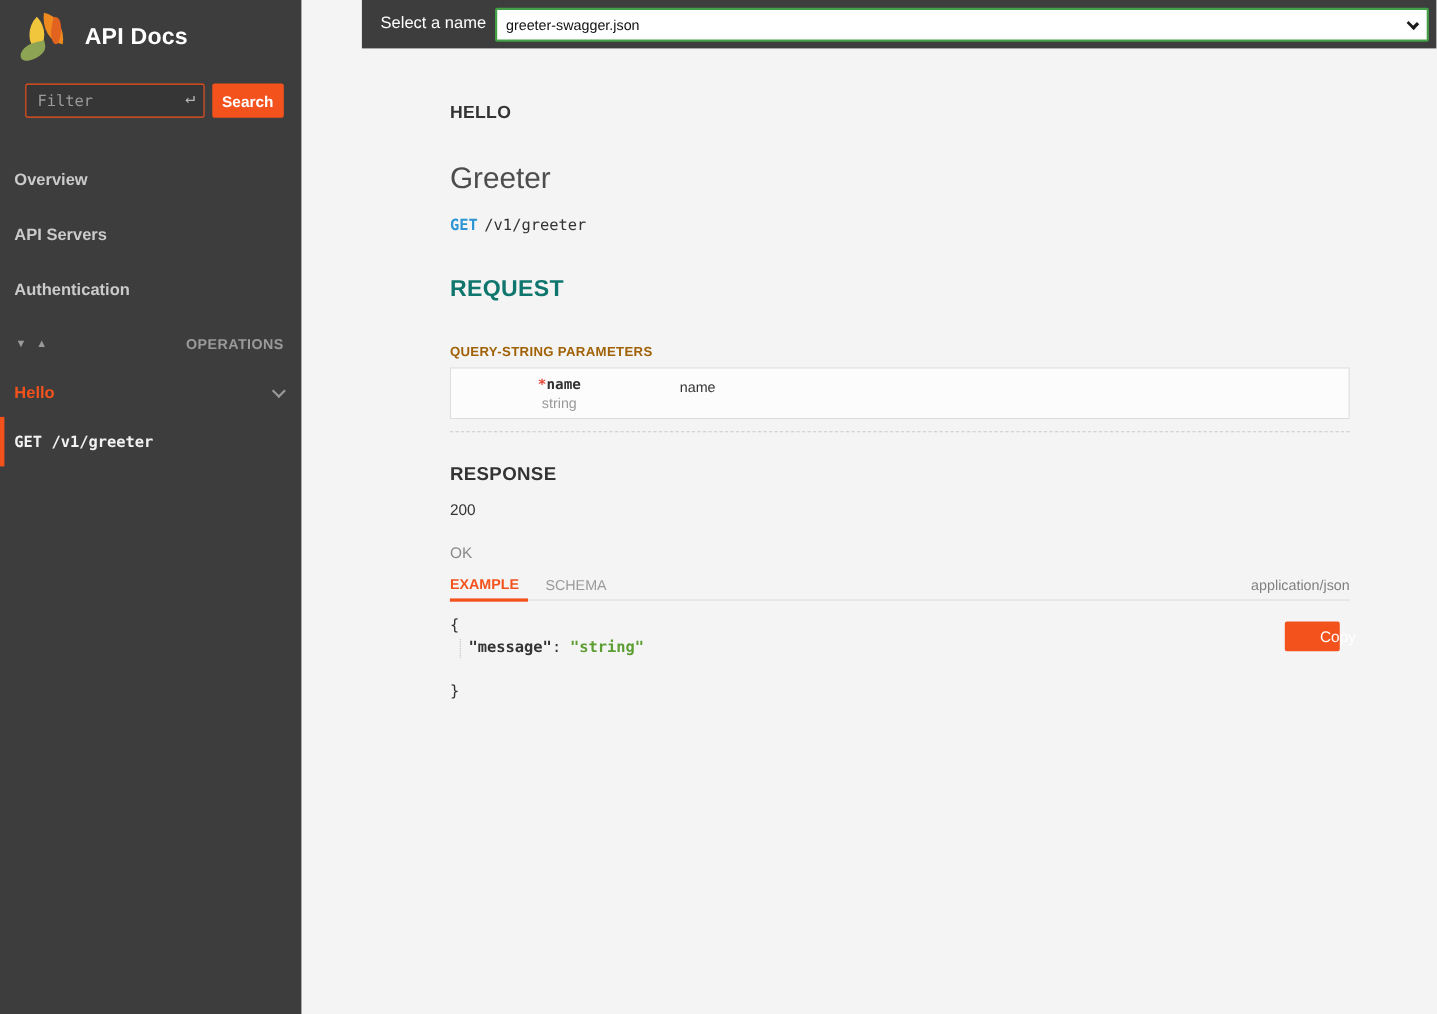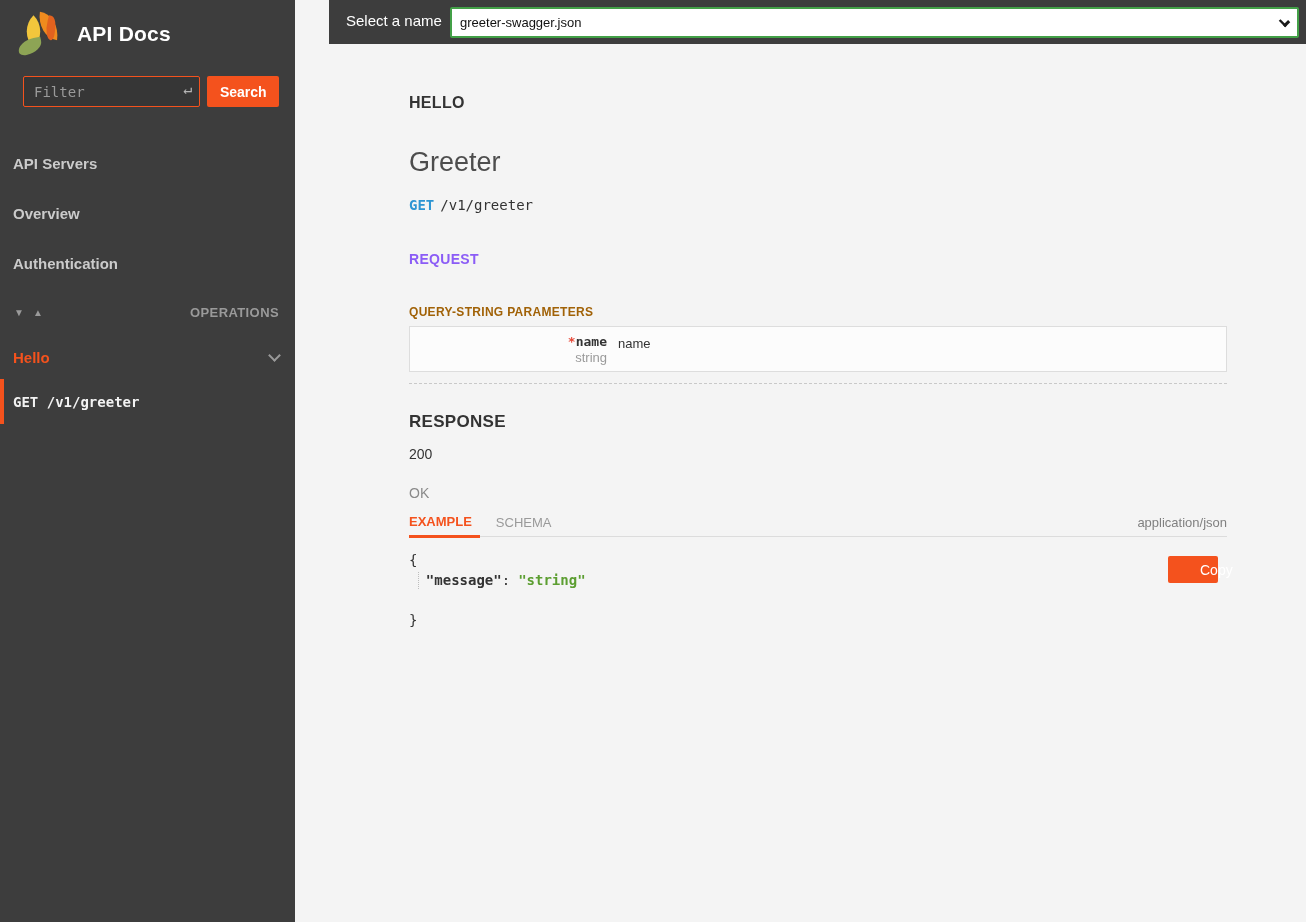--- a/index.html
+++ b/index.html
@@ -1,21 +1,21 @@
 <!DOCTYPE html>
 <html><head>
 <meta charset="utf-8">
 <style>
   * { margin:0; padding:0; box-sizing:border-box; }
   html,body { width:1306px; height:922px; overflow:hidden; }
   body { font-family:"Liberation Sans", sans-serif; background:#f4f4f4; position:relative; }
   .mono { font-family:"DejaVu Sans Mono", monospace; }
 
   
-  #sidebar { position:absolute; left:0; top:0; width:295px; height:922px; background:#3d3d3d; z-index:2; }
+  #sidebar { position:absolute; left:0; top:0; width:274px; height:922px; background:#3d3d3d; z-index:2; }
   .side-header { display:flex; align-items:center; padding:10px 16px 8px 16px; }
   .logo { position:relative; width:48px; height:48px; flex:0 0 48px; }
   .leaf { position:absolute; border-radius:0 100% 0 100%; }
   .leaf-orange { width:21px; height:26px; left:22px; top:3px; background:#ef8b1e; transform:rotate(8deg); }
   .leaf-orange2 { width:10px; height:24px; left:30px; top:6px; background:#e2621f; border-radius:0 100% 30% 100%; transform:rotate(14deg); }
   .leaf-yellow { width:23px; height:23px; left:6px; top:10px; background:#f2c63c; transform:rotate(45deg); }
   .leaf-green { width:24px; height:15px; left:2px; top:29px; background:#8da455; transform:rotate(-12deg); border-radius:100% 0 100% 40%; }
   .app-title { color:#ffffff; font-size:21px; font-weight:bold; margin-left:13px; letter-spacing:0.2px; }
 
   .filter-row { display:flex; align-items:flex-end; padding:10px 16px 12px 23px; }
@@ -54,26 +54,26 @@
       border-bottom:3px solid #1a1a1a; transform:rotate(45deg) scale(1,0.8); pointer-events:none; }
 
   
   #main { position:absolute; left:329px; top:44px; right:0; bottom:0; background:#f4f4f4; padding:0 79px 0 80px; overflow:hidden; }
   .section-tag { margin-top:50px; font-size:16px; font-weight:bold; color:#333333; letter-spacing:0.3px; }
   .page-title { margin-top:35px; font-size:27px; font-weight:normal; color:#4d4d4d; }
   .endpoint-line { margin-top:19px; font-size:14px; }
   .method-get { color:#2d95d3; font-weight:bold; }
   .path-text { color:#333333; margin-left:6px; }
 
-  .req-heading { margin-top:38px; font-size:14px; font-weight:bold; color:#8b5cf6; letter-spacing:0.3px; }
+  .req-heading { margin-top:38px; font-size:21px; font-weight:bold; color:#0f766e; letter-spacing:0.3px; }
   .qs-heading { margin-top:38px; font-size:12px; font-weight:bold; color:#a16207; letter-spacing:0.3px; }
 
   .param-box { margin-top:7px; background:#fcfcfc; border:1px solid #ddd; padding:7px 0 6px 0; }
   .param-row { display:flex; }
-  .param-left { width:197px; text-align:right; flex:0 0 197px; }
+  .param-left { width:197px; text-align:center; flex:0 0 197px; }
   .param-name-line { font-size:13px; }
   .req-star { color:#e74c3c; font-family:"DejaVu Sans Mono", monospace; font-weight:bold; }
   .param-name { color:#333333; font-family:"DejaVu Sans Mono", monospace; font-weight:bold; }
   .param-type { color:#9a9a9a; font-size:13px; margin-top:1px; }
   .param-desc { font-size:13px; color:#333333; padding-left:11px; padding-top:2px; }
 
   .dashed-sep { margin-top:11px; border-bottom:1px dashed #c9c9c9; height:0; }
 
   .resp-heading { margin-top:28px; font-size:17px; font-weight:bold; color:#333333; letter-spacing:0.3px; }
   .status-code { margin-top:14px; font-size:14px; color:#333333; }
@@ -110,22 +110,22 @@
 
   <div class="filter-row">
     <div class="filter-wrap">
       <input class="filter-input" type="text" placeholder="Filter" style="">
       <span class="enter-glyph mono">↵</span>
     </div>
     <button class="search-btn">Search</button>
   </div>
 
   <div class="nav-items">
+    <div class="nav-item">Overview</div>
     <div class="nav-item">API Servers</div>
-    <div class="nav-item">Overview</div>
     <div class="nav-item">Authentication</div>
   </div>
 
   <div class="ops-row">
     <span class="tri">▼</span>
     <span class="tri">▲</span>
     <span class="ops-label">OPERATIONS</span>
   </div>
 
   <div class="group-row">

